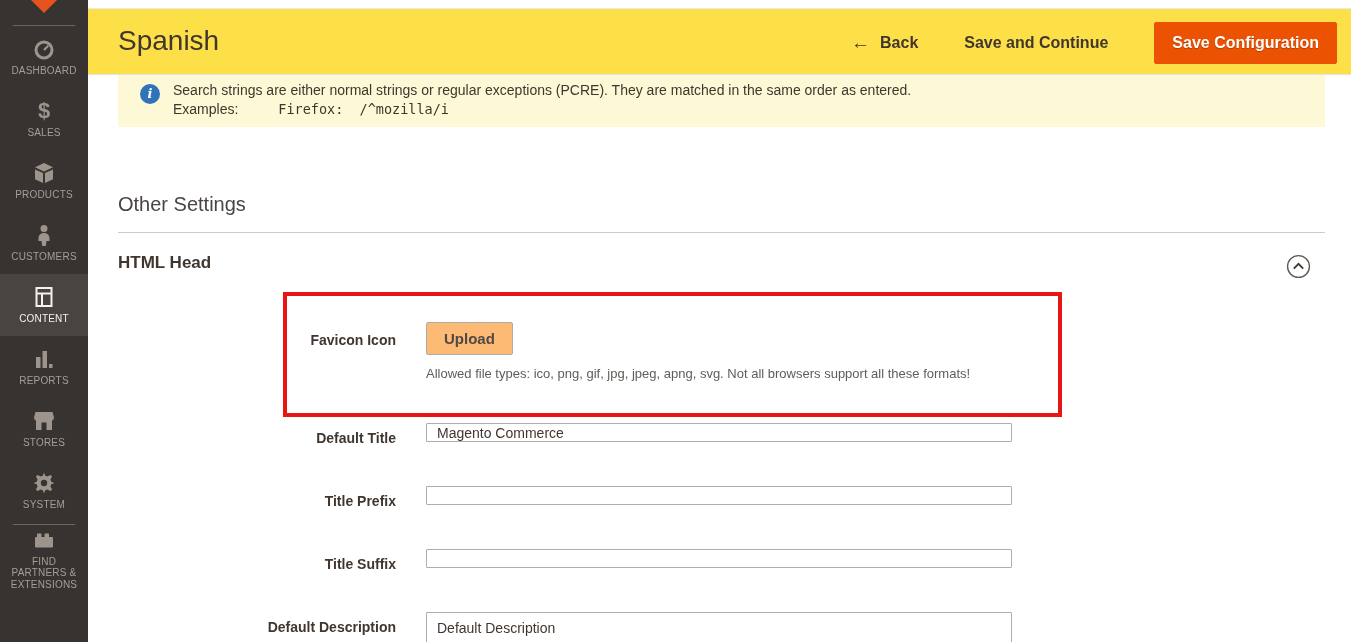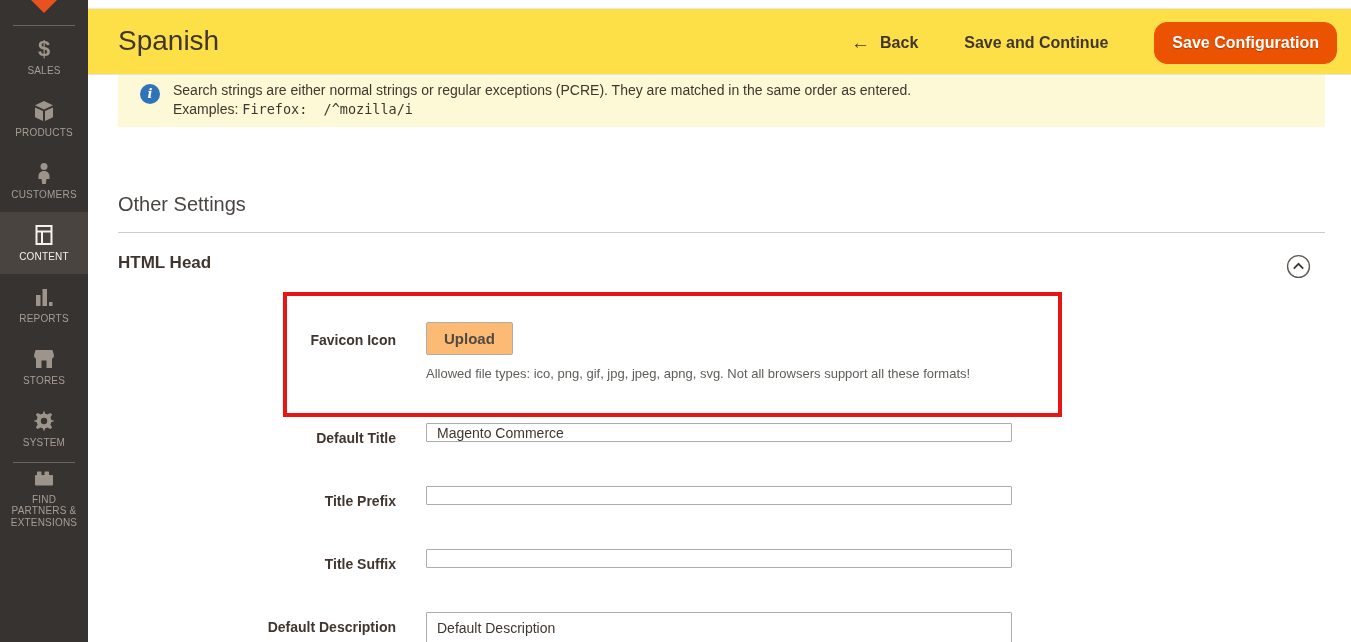--- a/index.html
+++ b/index.html
@@ -21,27 +21,27 @@
   .dollar { font-size:22px; font-weight:bold; line-height:24px; display:block; text-align:center; width:24px; }
 
   
   .topstrip { position:absolute; left:88px; top:0; width:1263px; height:8px; background:#ffffff; }
   .pageheader { position:absolute; left:88px; top:8px; width:1263px; height:67px; background:#fde047; border-top:1px solid #e9e9e9; border-bottom:1px solid #e3e3e3; }
   .page-title { position:absolute; left:30px; top:16px; font-size:28px; font-weight:400; color:#41362f; }
   .header-actions { position:absolute; right:14px; top:0; height:67px; display:flex; align-items:center; gap:46px; }
   .back-link { display:flex; align-items:center; gap:10px; color:#41362f; font-size:16px; font-weight:700; cursor:pointer; }
   .back-arrow { font-size:19px; font-weight:400; }
   .save-continue { color:#41362f; font-size:16px; font-weight:700; cursor:pointer; }
-  .save-config { background:#eb5202; color:#fff; border:1px solid #eb5202; border-radius:13px; font-size:16px; font-weight:700; padding:11px 17px; cursor:pointer; font-family:"Liberation Sans", sans-serif; text-shadow:0 1px 1px rgba(0,0,0,.25); }
+  .save-config { background:#eb5202; color:#fff; border:1px solid #eb5202; border-radius:2px; font-size:16px; font-weight:700; padding:11px 17px; cursor:pointer; font-family:"Liberation Sans", sans-serif; text-shadow:0 1px 1px rgba(0,0,0,.25); }
 
   
   .notice { position:absolute; left:118px; top:75px; width:1207px; height:52px; background:#fdf8d5; display:flex; align-items:flex-start; }
   .info-icon { margin:9px 0 0 22px; width:20px; height:20px; border-radius:50%; background:#2f73b9; color:#fff; font-family:"DejaVu Serif", serif; font-style:italic; font-weight:bold; font-size:13px; text-align:center; line-height:20px; flex:0 0 auto; }
   .notice-text { margin:6px 0 0 13px; font-size:14px; color:#41362f; line-height:1.35; }
-  .notice-code { font-family:"DejaVu Sans Mono", monospace; white-space:pre; font-size:13.5px; }
+  .notice-code { font-family:"DejaVu Sans Mono", monospace; white-space:pre; font-size:13.5px;margin-left:36px; }
 
   
   .section-title { position:absolute; left:118px; top:193px; font-size:20px; font-weight:400; color:#4a4543; }
   .hr1 { position:absolute; left:118px; top:232px; width:1207px; height:1px; background:#cccccc; }
   .group-title { position:absolute; left:118px; top:253px; font-size:17px; font-weight:700; color:#41362f; }
   .collapse-btn { position:absolute; left:1286px; top:254px; width:25px; height:25px; background:none; border:none; padding:0; cursor:pointer; }
   .collapse-btn svg { width:25px; height:25px; display:block; }
 
   .annotation-rect { position:absolute; left:283px; top:292px; width:779px; height:125px; border:4px solid #e81515; z-index:4; pointer-events:none; }
 
@@ -55,20 +55,29 @@
 </head>
 <body>
 
 <div class="page">
 
   <nav class="sidebar">
     <div class="logo-tip"></div>
     <div class="side-divider"></div>
     <div class="menu">
 
+      <div class="menu-item">
+        <span class="icn">
+          <svg viewBox="0 0 24 24">
+              <circle cx="12" cy="13" r="8" fill="none" stroke="currentColor" stroke-width="3"></circle>
+              <line x1="12" y1="13" x2="16.2" y2="8.8" stroke="currentColor" stroke-width="2.2"></line>
+            </svg>
+        </span>
+        <span class="lbl">DASHBOARD</span>
+      </div>
 
       <div class="menu-item">
         <span class="icn dollar">$</span>
         <span class="lbl">SALES</span>
       </div>
 
       <div class="menu-item">
         <span class="icn">
           <svg viewBox="0 0 24 24" fill="currentColor">
               <path d="M12 2l9 4.2-9 4.2-9-4.2L12 2zM3 8.4l8 3.7V22l-8-3.7V8.4zm18 0v9.9L13 22V12.1l8-3.7z"></path>

